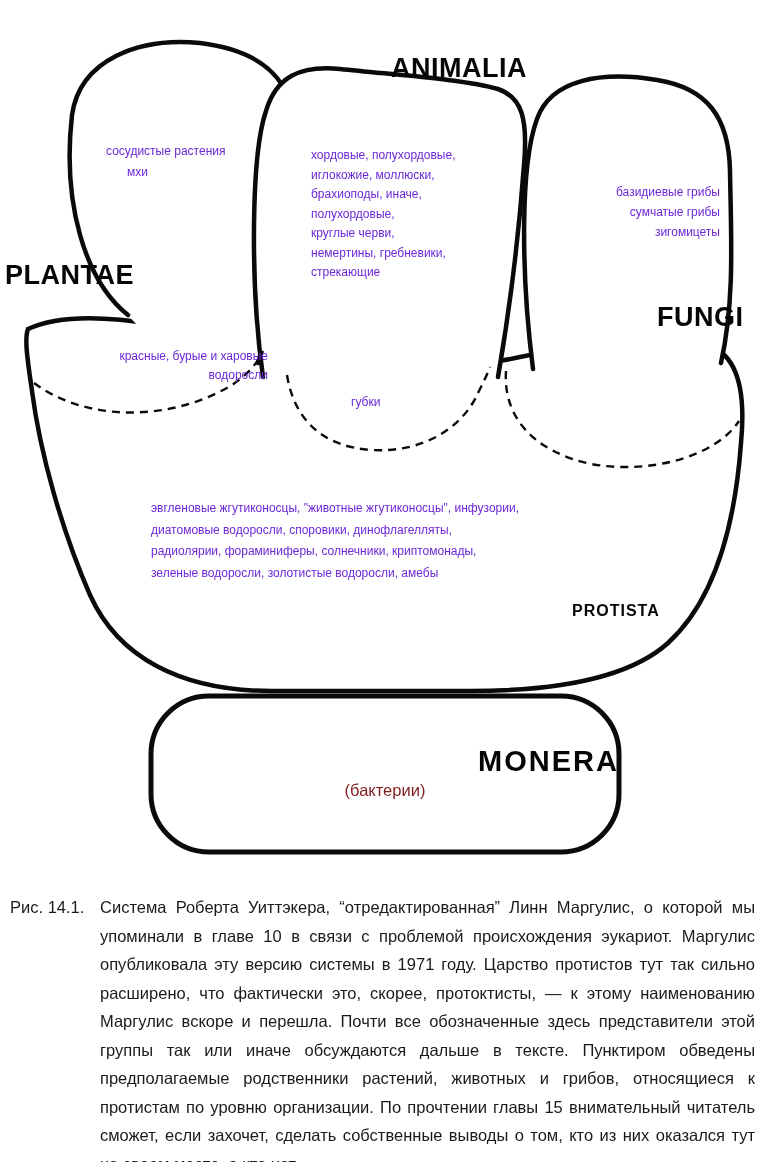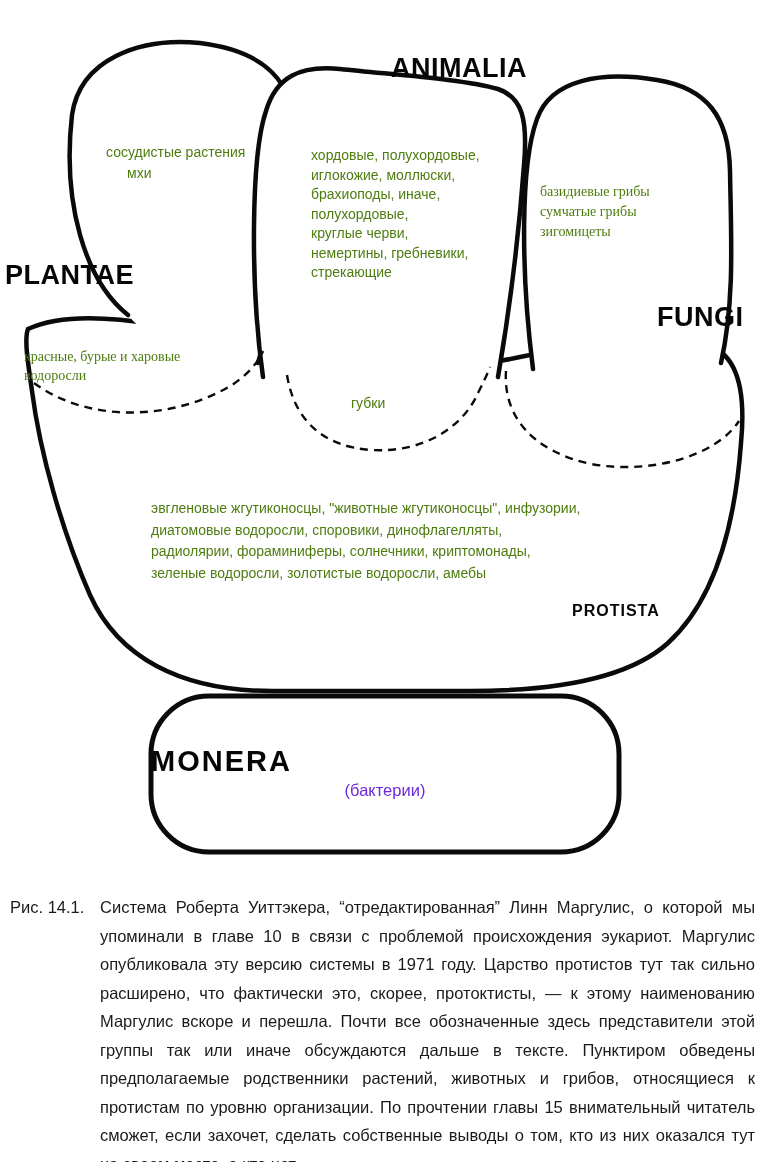--- a/index.html
+++ b/index.html
@@ -2,25 +2,25 @@
 <html><head>
 <meta charset="utf-8">
 <style>
   html,body{margin:0;padding:0;background:#ffffff;}
   .page{position:relative;width:760px;height:1162px;background:#ffffff;overflow:hidden;
         font-family:"Liberation Sans",sans-serif;color:#111;}
   .diagram{position:absolute;left:0;top:0;width:672px;height:860px;margin-top:23px;}
   svg.outlines{position:absolute;left:0;top:0;}
   .abs{position:absolute;}
   .kingdom-label{font-weight:700;font-size:27px;letter-spacing:0.5px;color:#060606;}
-  .members{font-size:14px;color:#4d7c0f;}
+  .members{font-size:12px;color:#6d28d9;}
   .line{white-space:nowrap;}
-  .center{text-align:left;font-family:Liberation Serif, serif;}
-  .monera-label{font-weight:700;font-size:29px;letter-spacing:2px;color:#060606;text-align:left;}
-  .monera-sub{font-size:16.5px;text-align:center;color:#6d28d9;}
+  .center{text-align:right;}
+  .monera-label{font-weight:700;font-size:29px;letter-spacing:2px;color:#060606;text-align:right;}
+  .monera-sub{font-size:16.5px;text-align:center;color:#7f1d1d;}
   .caption{position:absolute;left:10px;top:893px;width:745px;display:flex;}
   .caption-number{width:90px;flex:none;font-size:16.5px;line-height:28.5px;color:#1a1a1a;}
   .caption-text{flex:1;font-size:16.5px;line-height:28.5px;text-align:justify;color:#1a1a1a;}
 </style>
 </head>
 <body>
 
 <div class="page">
 
   <div class="diagram">

